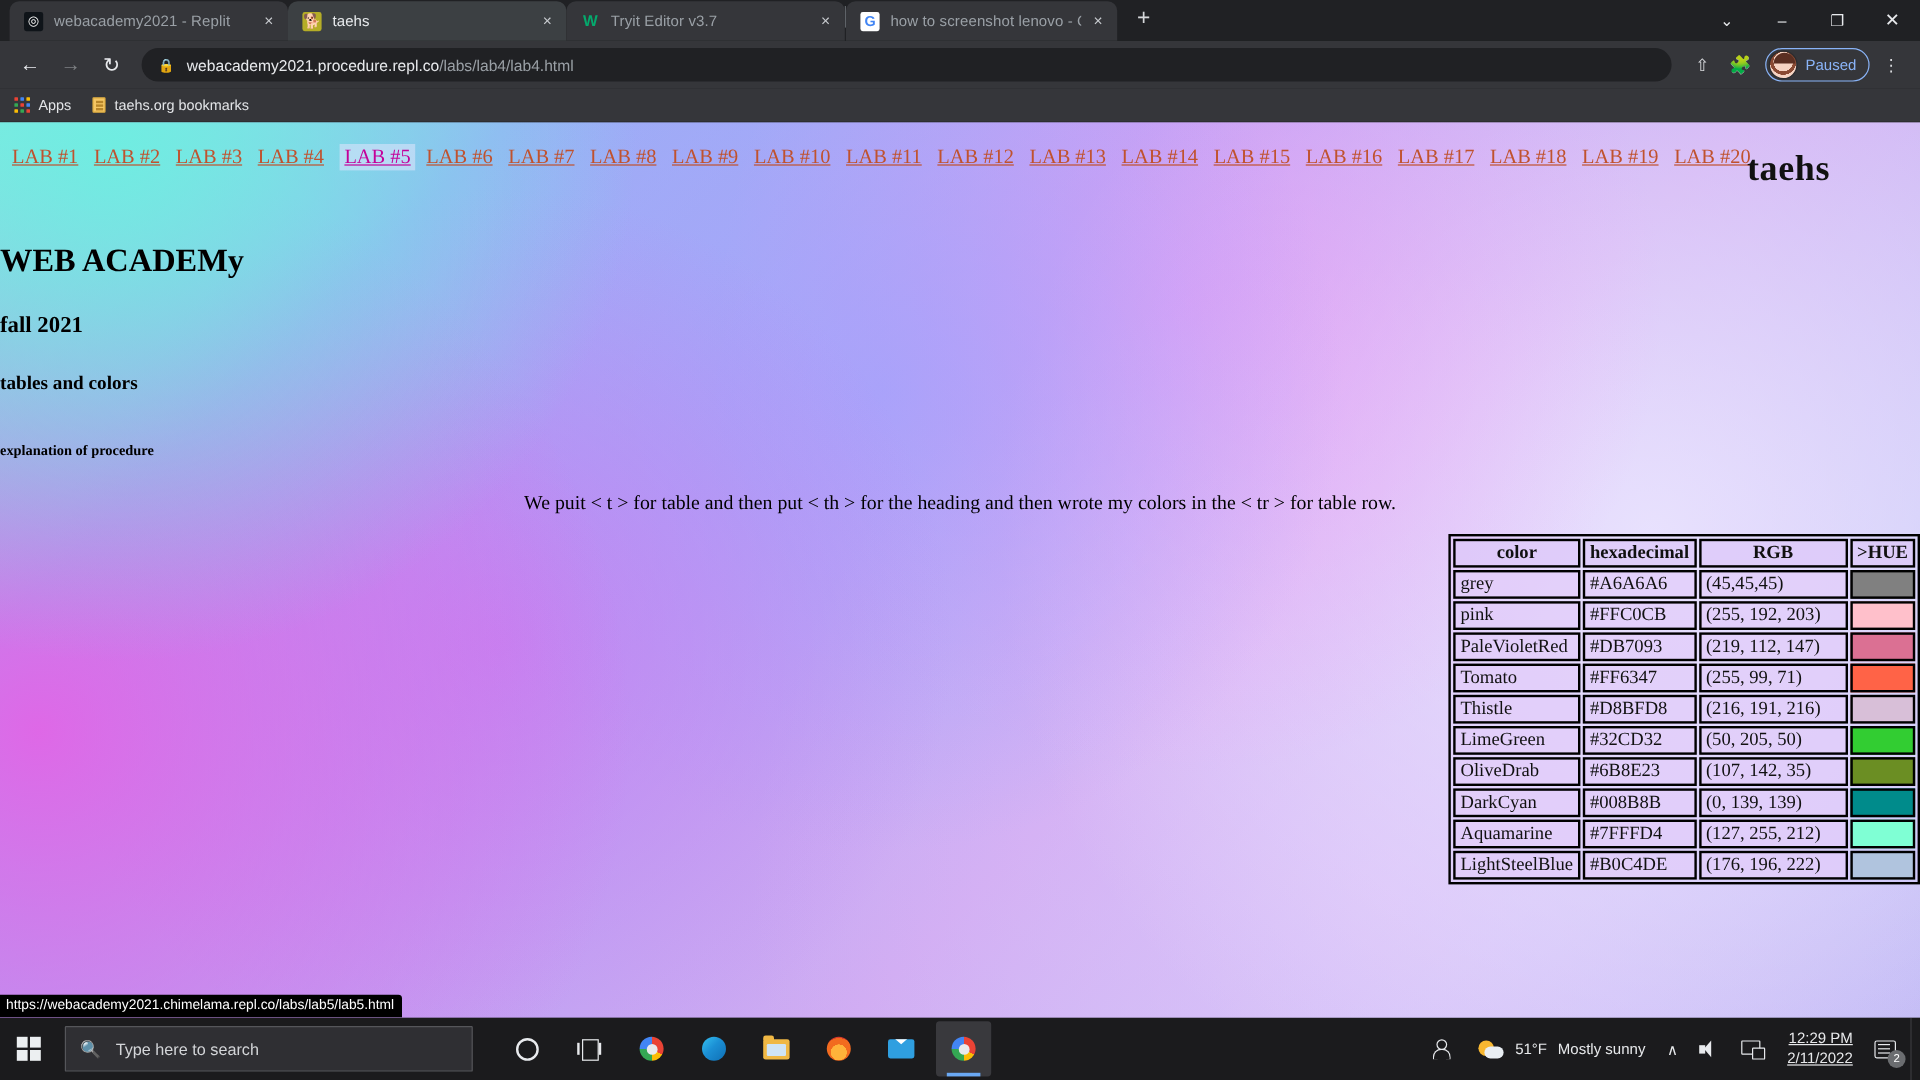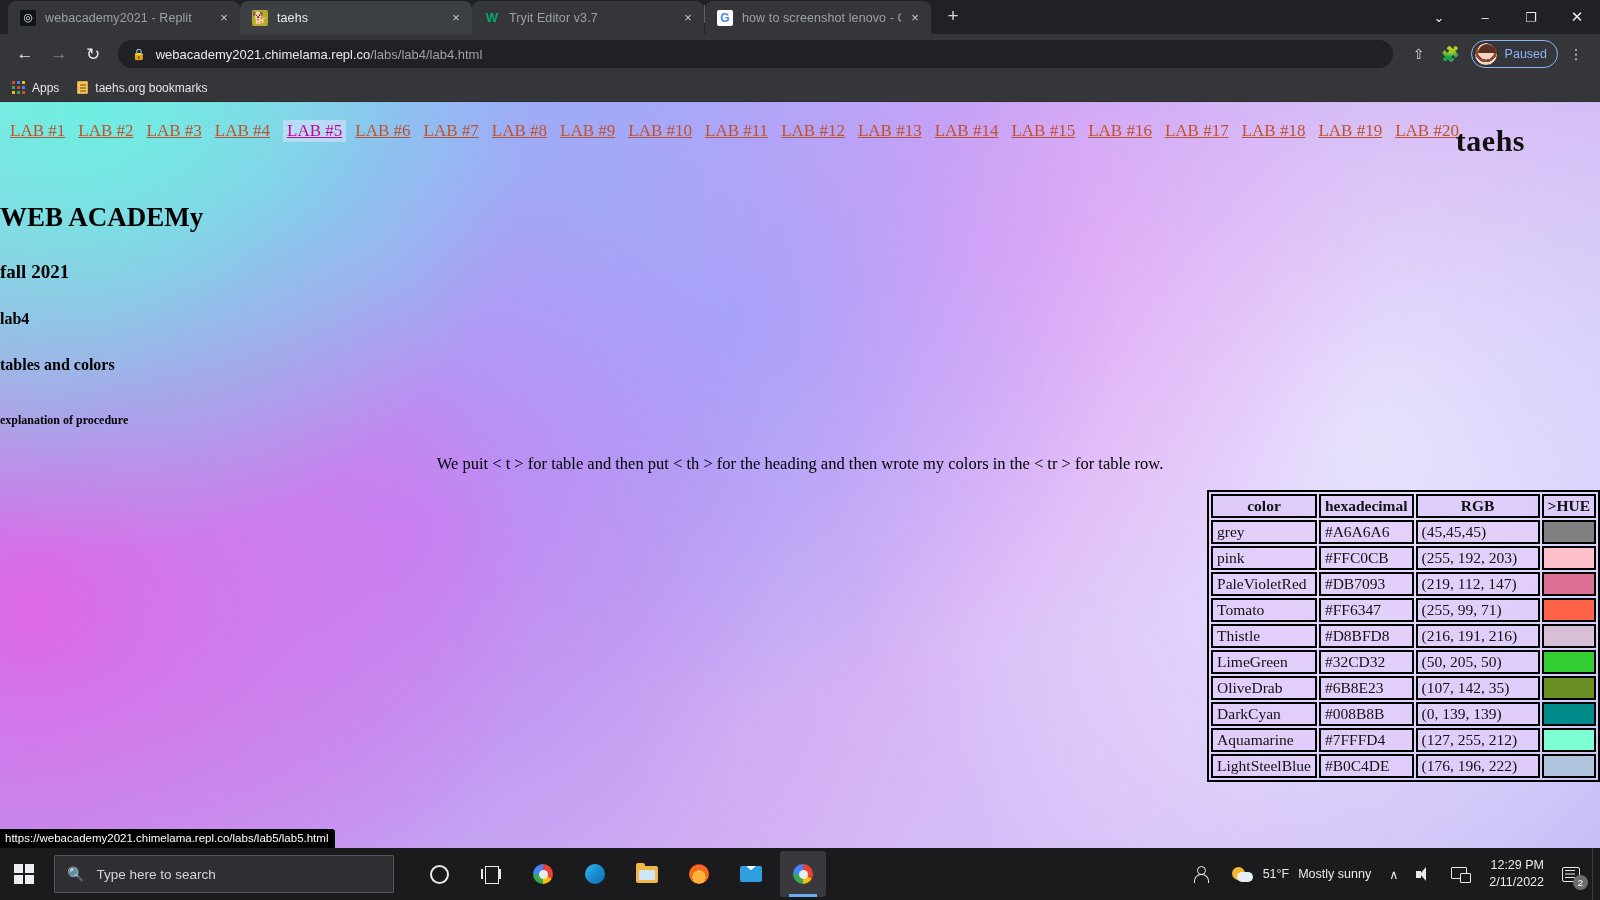--- a/index.html
+++ b/index.html
@@ -178,21 +178,21 @@
   .tb-icons { display:flex; align-items:center; margin-left:22px; gap:6px; }
   .tb-icon { width:46px; height:46px; display:flex; align-items:center; justify-content:center;
              position:relative; border-radius:3px; }
   .tb-icon.active { background:#39393d; }
   .tb-icon.active::after {
     content:""; position:absolute; bottom:0; left:9px; right:9px; height:3px; background:#6aa9f4;
   }
   .tray { margin-left:auto; display:flex; align-items:center; height:68px; padding-right:0; gap:0; }
   .tray-item { display:flex; align-items:center; height:52px; padding:0 9px; font-size:12.5px; color:#e7e9eb; }
   .weather { gap:9px; }
-  .clock { display:flex; flex-direction:column; align-items:flex-end; line-height:1.35; font-size:12.5px; padding:0 10px; }
+  .clock { display:flex; flex-direction:column; align-items:flex-end; line-height:1.35; font-size:12.5px; padding:0 10px;text-decoration:underline; }
   .notif { position:relative; padding:0 12px 0 8px; }
   .notif-badge {
     position:absolute; right:4px; bottom:10px; width:15px; height:15px; border-radius:50%;
     background:#6b6d70; color:#fff; font-size:9.5px; display:flex; align-items:center; justify-content:center;
   }
   .showdesk { width:8px; height:52px; border-left:1px solid #3a3b3e; }
 
   
   .chrome-ico { width:20px; height:20px; border-radius:50%;
     background:conic-gradient(#ea4335 0 33%, #fbbc05 33% 50%, #34a853 50% 75%, #4285f4 75% 100%);
@@ -273,21 +273,21 @@
     </div>
   </div>
 
   <div class="toolbar">
     <div class="nav-btn">←</div>
     <div class="nav-btn fwd">→</div>
     <div class="nav-btn">↻</div>
 
     <div class="omnibox">
       <span class="lock">🔒</span>
-      <span class="url-strong">webacademy2021.chimelama.repl.co</span>
+      <span class="url-strong">webacademy2021.procedure.repl.co</span>
         <span class="url-dim">/labs/lab4/lab4.html</span>
     </div>
 
     <div class="tool-icon share-ico">⇧</div>
     <div class="tool-icon puzzle">🧩</div>
     <div class="profile-chip">
       <span class="avatar"></span>
       <span>Paused</span>
     </div>
     <div class="tool-icon">⋮</div>
@@ -321,21 +321,20 @@
   <div class="viewport">
 
     <div class="labnav">
       <a class="lab-link">LAB #1</a><a class="lab-link">LAB #2</a><a class="lab-link">LAB #3</a><a class="lab-link">LAB #4</a><a class="lab-link current">LAB #5</a><a class="lab-link">LAB #6</a><a class="lab-link">LAB #7</a><a class="lab-link">LAB #8</a><a class="lab-link">LAB #9</a><a class="lab-link">LAB #10</a><a class="lab-link">LAB #11</a><a class="lab-link">LAB #12</a><a class="lab-link">LAB #13</a><a class="lab-link">LAB #14</a><a class="lab-link">LAB #15</a><a class="lab-link">LAB #16</a><a class="lab-link">LAB #17</a><a class="lab-link">LAB #18</a><a class="lab-link">LAB #19</a><a class="lab-link">LAB #20</a>
     </div>
 
     <div class="brand">taehs</div>
 
     <div class="h1">WEB ACADEMy</div>
     <div class="h2">fall 2021</div>
-    <div class="h3">lab4</div>
     <div class="h4">tables and colors</div>
     <div class="h5">explanation of procedure</div>
     <div class="para">We puit &lt; t &gt; for table and then put &lt; th &gt; for the heading and then wrote my colors in the &lt; tr &gt; for table row.</div>
 
     <div class="tbl-wrap">
       <table class="colors">
         <thead>
           <tr>
             <th class="col-name">color</th>
             <th class="col-hex">hexadecimal</th>

